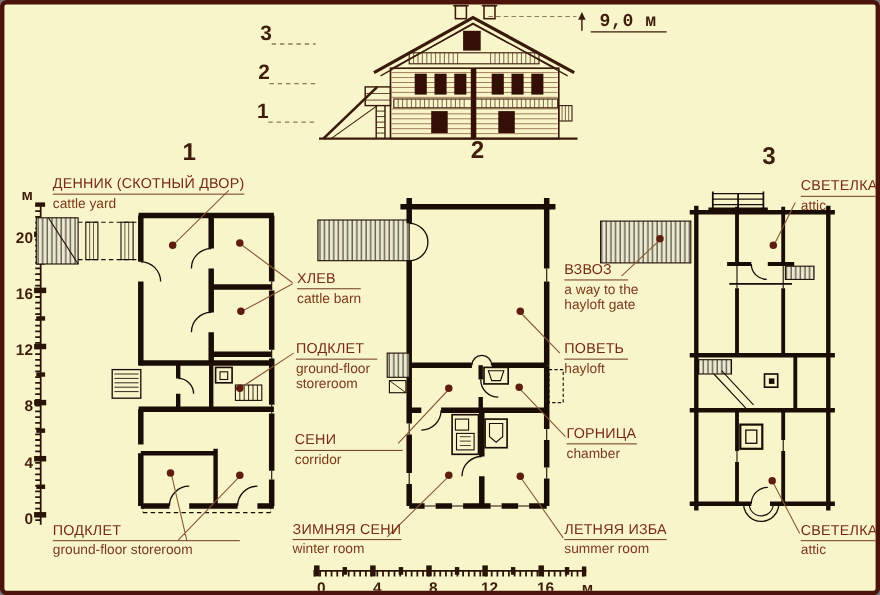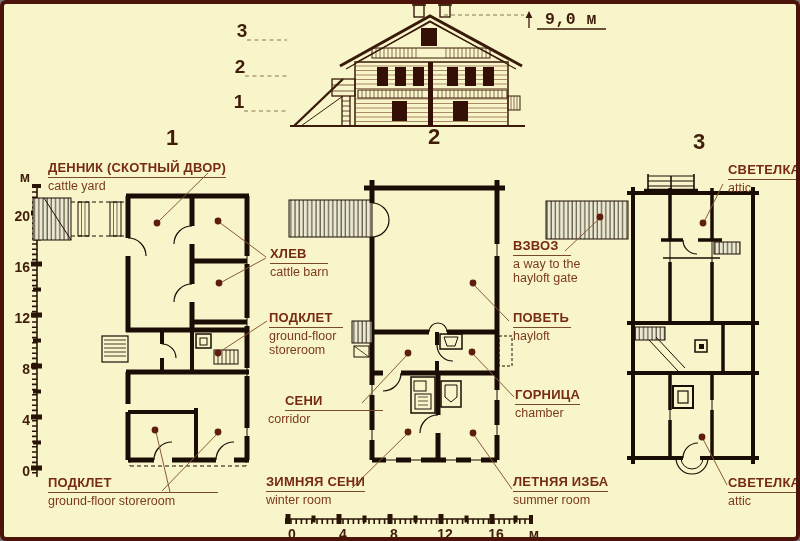--- a/index.html
+++ b/index.html
@@ -3,31 +3,31 @@
 <meta charset="utf-8">
 <style>
   html,body{margin:0;padding:0;background:#777;}
   .canvas{
     position:relative;width:800px;height:541px;box-sizing:border-box;
     background:#f9f5cb;border:4px solid #4c130a;border-radius:6px;
     overflow:hidden;font-family:"Liberation Sans",sans-serif;
   }
   .art{position:absolute;left:0;top:0;}
   .txt{position:absolute;color:#762b12;line-height:1.12;}
-  .lbl .ru{display:inline-block;font-weight:700;font-size:13px;letter-spacing:.2px;
+  .lbl .ru{display:inline-block;font-weight:400;font-size:13px;letter-spacing:.2px;
            border-bottom:1.4px solid #7a4a28;padding-bottom:1px;white-space:nowrap;}
   .lbl .en{display:block;font-weight:400;font-size:12.5px;color:#7b3a1c;
            white-space:pre-line;margin-top:1px;}
   .num{font-weight:700;font-size:22px;color:#3f1d0a;width:22px;text-align:center;}
   .fm{font-weight:700;font-size:19px;color:#3f1d0a;width:18px;text-align:center;}
   .sc{font-weight:700;font-size:14px;color:#3f1d0a;width:24px;text-align:center;}
   .scr{text-align:right;}
   .hl{font-weight:700;font-size:16.5px;color:#3f1d0a;letter-spacing:.5px;font-family:Liberation Mono, monospace;}
   .wmin58 .ru{min-width:58px;} .wmin74 .ru{min-width:74px;}
-  .wmin98 .ru{min-width:98px;margin-left:17px;} .wmin170 .ru{min-width:170px;}
+  .wmin98 .ru{min-width:98px;} .wmin170 .ru{min-width:170px;}
 </style>
 </head>
 <body>
 
 <div class="canvas">
 
 <svg class="art" width="792" height="533" viewBox="4 4 792 533">
   <defs>
     <pattern id="vh" width="4.2" height="8" patternUnits="userSpaceOnUse">
       <rect width="4.2" height="8" fill="#ebe8d2"></rect>

